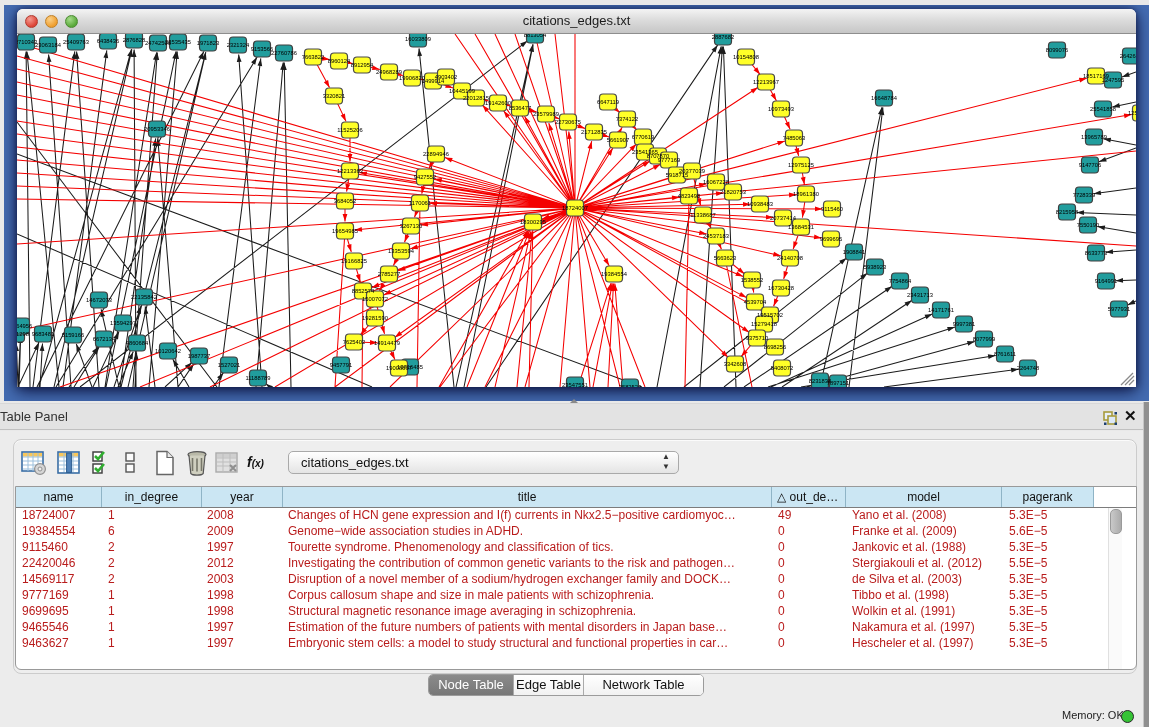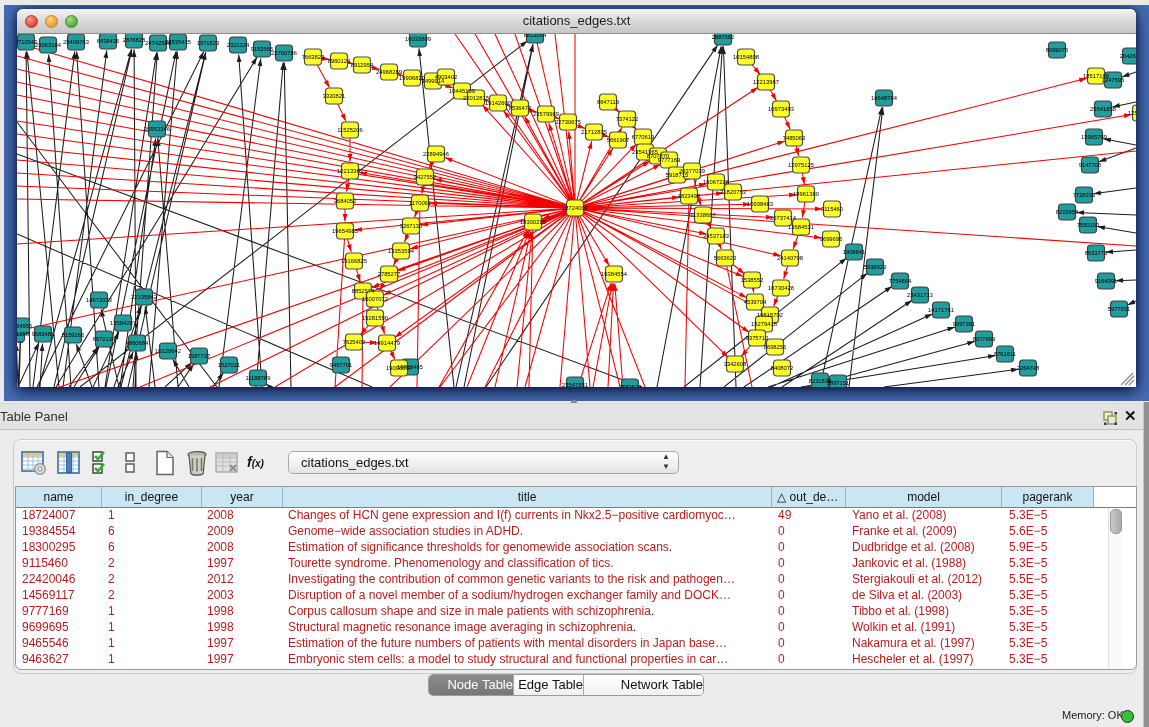--- a/index.html
+++ b/index.html
@@ -36,21 +36,21 @@
 #thead div{background:#cbe6f3;border-right:1px solid #8fb4c6;line-height:20px;text-align:center;box-sizing:border-box}
 #rowsbox{position:absolute;left:0;top:21px;width:1120px}
 .tr{height:16px;font-size:12px;color:#b91c1c;white-space:nowrap}
 .tr span{display:inline-block;vertical-align:top;line-height:15px;overflow:hidden}
 .c1{width:80px;margin-left:6px}.c2{width:94px;margin-left:6px}.c3{width:76px;margin-left:5px}
 .c4{width:484px;margin-left:5px}.c5{width:68px;margin-left:6px}.c6{width:150px;margin-left:6px}.c7{width:86px;margin-left:7px}
 #vscroll{position:absolute;right:14px;top:21px;width:13px;height:161px;background:#fafafa;border-left:1px solid #e0e0e0}
 #vthumb{position:absolute;left:1px;top:1px;width:10px;height:23px;background:linear-gradient(to right,#c9c9c9,#ababab);border:1px solid #9a9a9a;border-radius:5px}
 #tabs{position:absolute;left:428px;top:674px;height:20px;display:flex;border:1px solid #9b9b9b;border-radius:5px;overflow:hidden;
  font-size:13px;background:#fff}
-#tabs div{line-height:20px;text-align:right;box-sizing:border-box;border-right:1px solid #aaa}
+#tabs div{line-height:20px;text-align:center;box-sizing:border-box;border-right:1px solid #aaa}
 #tabs div:last-child{border-right:none}
 #tabs .sel{background:linear-gradient(#8b8b8b,#777);color:#fff}
 #tabs .un{background:linear-gradient(#fff,#f1f1f1);color:#111}
 #mem{position:absolute;left:1062px;top:709px;font-size:11px;color:#222}
 #memdot{position:absolute;left:1121px;top:710px;width:11px;height:11px;border-radius:50%;background:#35c335;border:1.5px solid #2a2a2a}
 </style></head>
 <body>
 <div id="desktop">
   <div id="win">
     <div id="titlebar">citations_edges.txt
@@ -391,21 +391,20 @@
           <div style="width:100px">in_degree</div>
           <div style="width:81px">year</div>
       <div style="width:489px">title</div>
           <div style="width:74px;text-align:left;padding-left:5px">△ out_de…</div>
       <div style="width:156px">model</div>
           <div style="width:92px">pagerank</div>
     </div>
     <div id="rowsbox">
 <div class="tr"><span class="c1">18724007</span><span class="c2">1</span><span class="c3">2008</span><span class="c4">Changes of HCN gene expression and I(f) currents in Nkx2.5−positive cardiomyoc…</span><span class="c5">49</span><span class="c6">Yano et al. (2008)</span><span class="c7">5.3E−5</span></div>
 <div class="tr"><span class="c1">19384554</span><span class="c2">6</span><span class="c3">2009</span><span class="c4">Genome−wide association studies in ADHD.</span><span class="c5">0</span><span class="c6">Franke et al. (2009)</span><span class="c7">5.6E−5</span></div>
-<div class="tr"><span class="c1">18300295</span><span class="c2">6</span><span class="c3">2008</span><span class="c4">Estimation of significance thresholds for genomewide association scans.</span><span class="c5">0</span><span class="c6">Dudbridge et al. (2008)</span><span class="c7">5.9E−5</span></div>
 <div class="tr"><span class="c1">9115460</span><span class="c2">2</span><span class="c3">1997</span><span class="c4">Tourette syndrome. Phenomenology and classification of tics.</span><span class="c5">0</span><span class="c6">Jankovic et al. (1988)</span><span class="c7">5.3E−5</span></div>
 <div class="tr"><span class="c1">22420046</span><span class="c2">2</span><span class="c3">2012</span><span class="c4">Investigating the contribution of common genetic variants to the risk and pathogen…</span><span class="c5">0</span><span class="c6">Stergiakouli et al. (2012)</span><span class="c7">5.5E−5</span></div>
 <div class="tr"><span class="c1">14569117</span><span class="c2">2</span><span class="c3">2003</span><span class="c4">Disruption of a novel member of a sodium/hydrogen exchanger family and DOCK…</span><span class="c5">0</span><span class="c6">de Silva et al. (2003)</span><span class="c7">5.3E−5</span></div>
 <div class="tr"><span class="c1">9777169</span><span class="c2">1</span><span class="c3">1998</span><span class="c4">Corpus callosum shape and size in male patients with schizophrenia.</span><span class="c5">0</span><span class="c6">Tibbo et al. (1998)</span><span class="c7">5.3E−5</span></div>
 <div class="tr"><span class="c1">9699695</span><span class="c2">1</span><span class="c3">1998</span><span class="c4">Structural magnetic resonance image averaging in schizophrenia.</span><span class="c5">0</span><span class="c6">Wolkin et al. (1991)</span><span class="c7">5.3E−5</span></div>
 <div class="tr"><span class="c1">9465546</span><span class="c2">1</span><span class="c3">1997</span><span class="c4">Estimation of the future numbers of patients with mental disorders in Japan base…</span><span class="c5">0</span><span class="c6">Nakamura et al. (1997)</span><span class="c7">5.3E−5</span></div>
 <div class="tr"><span class="c1">9463627</span><span class="c2">1</span><span class="c3">1997</span><span class="c4">Embryonic stem cells: a model to study structural and functional properties in car…</span><span class="c5">0</span><span class="c6">Hescheler et al. (1997)</span><span class="c7">5.3E−5</span></div>
     </div>
     <div id="vscroll">
           <div id="vthumb"></div>

